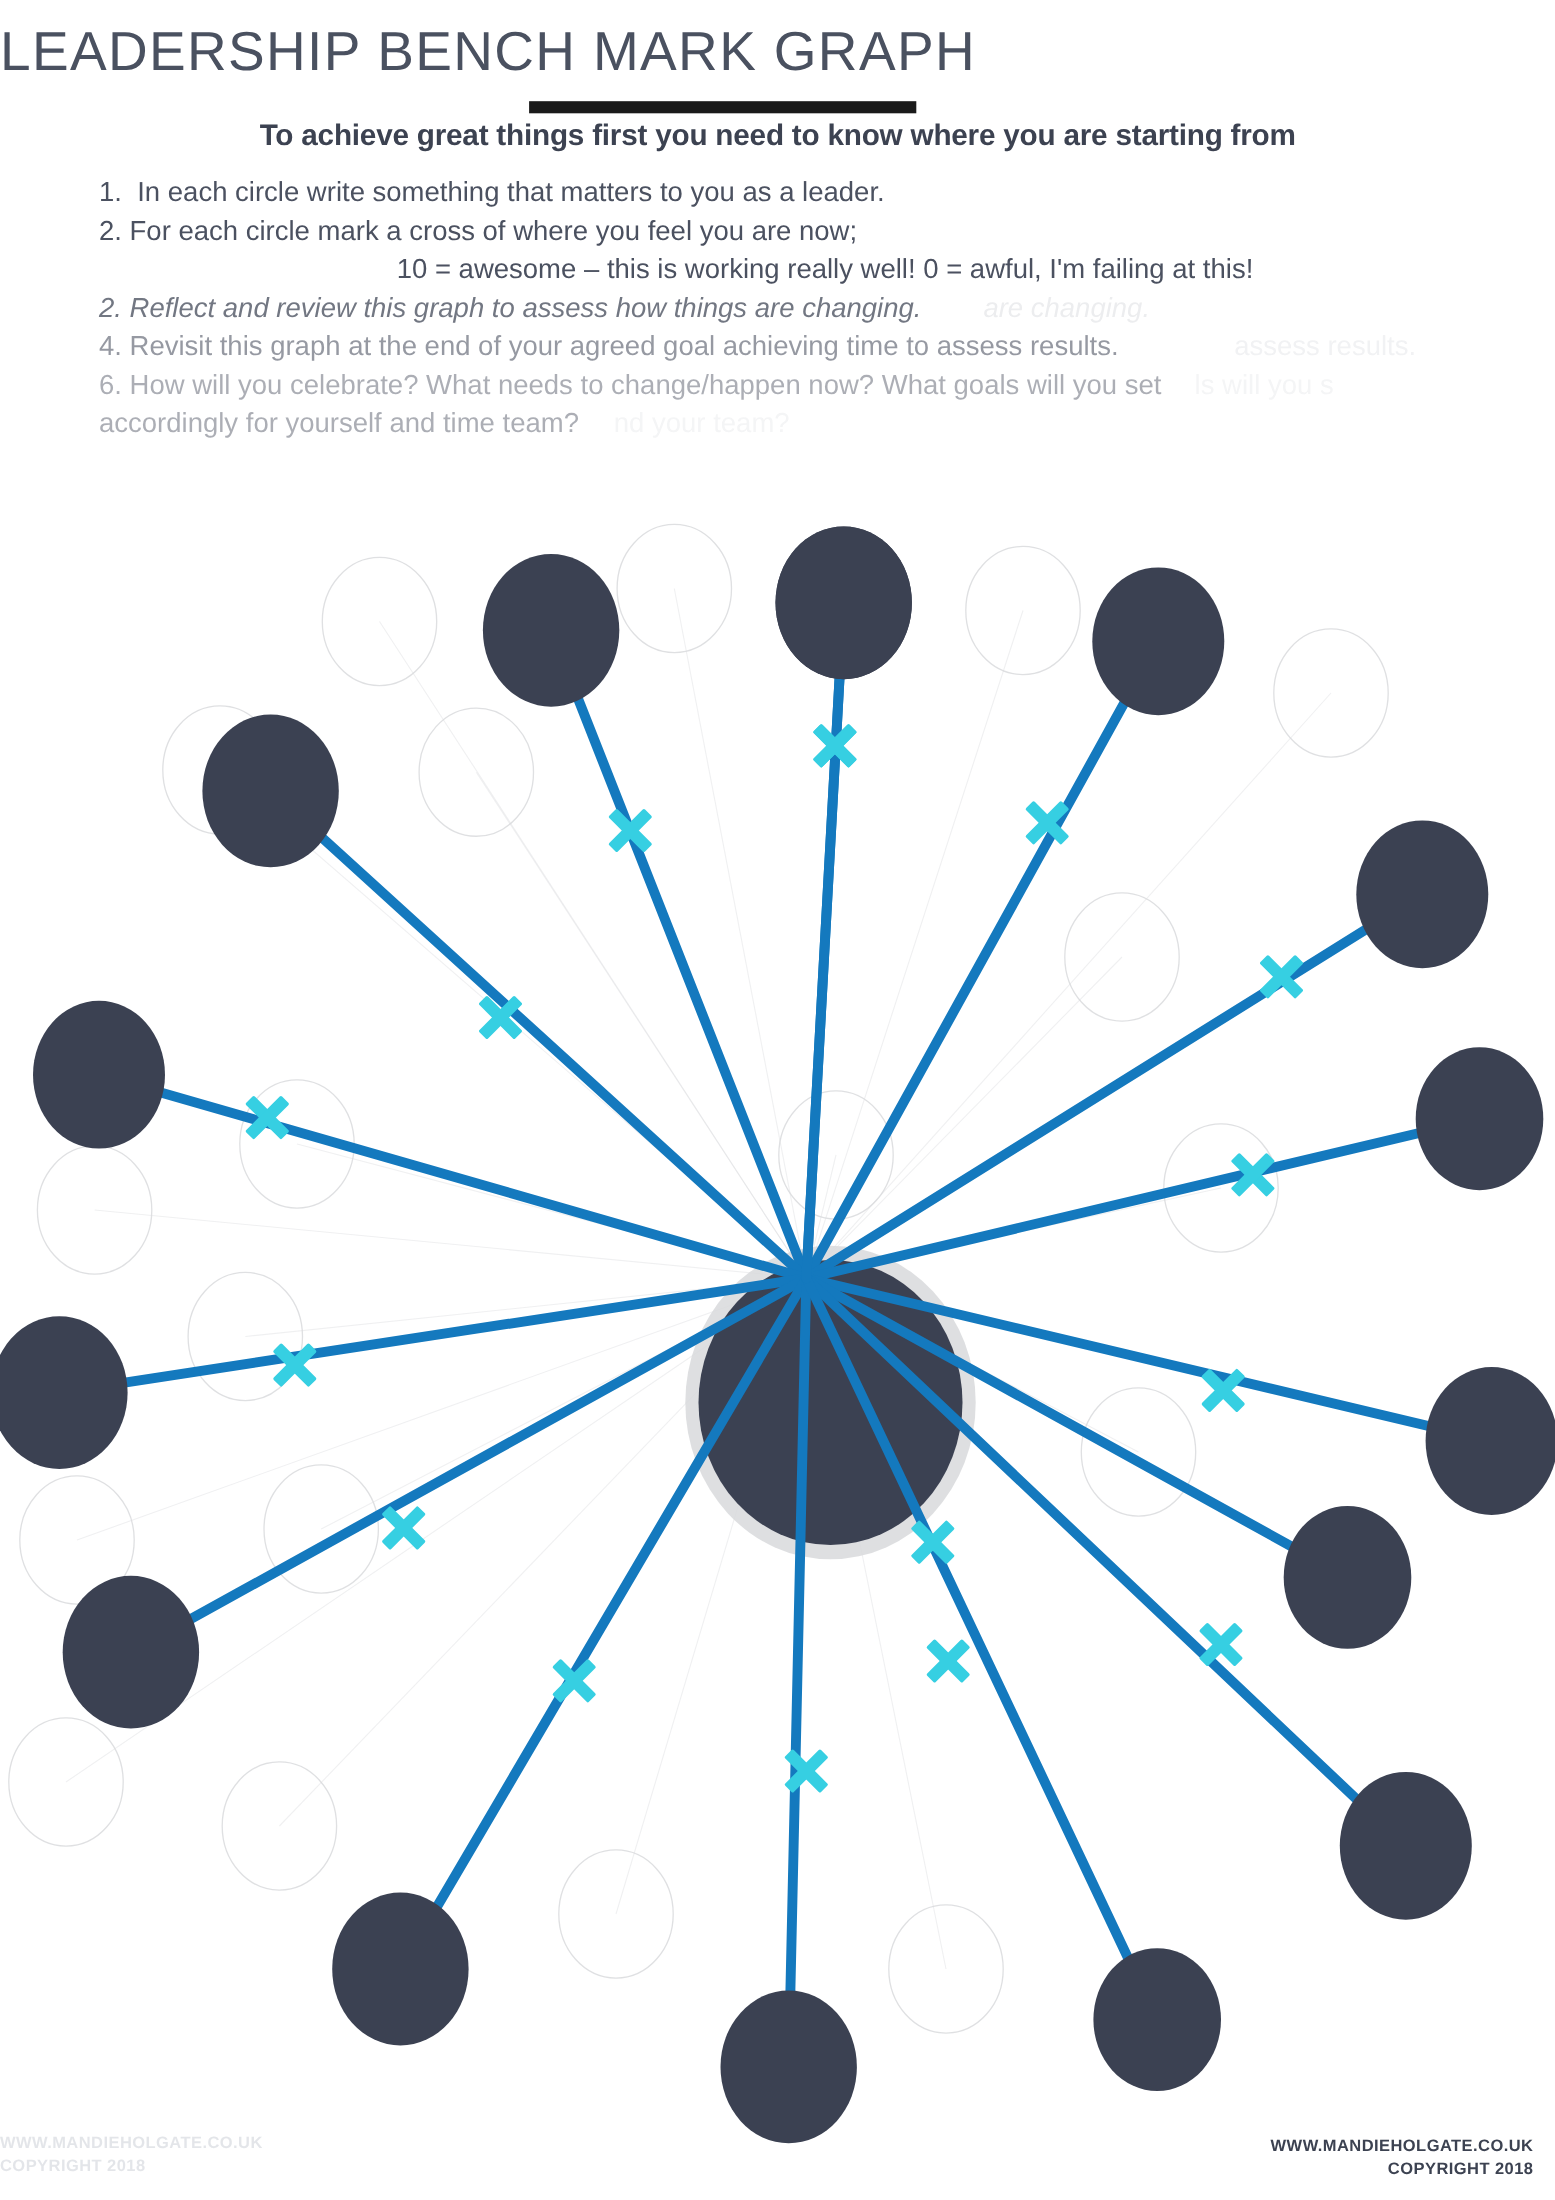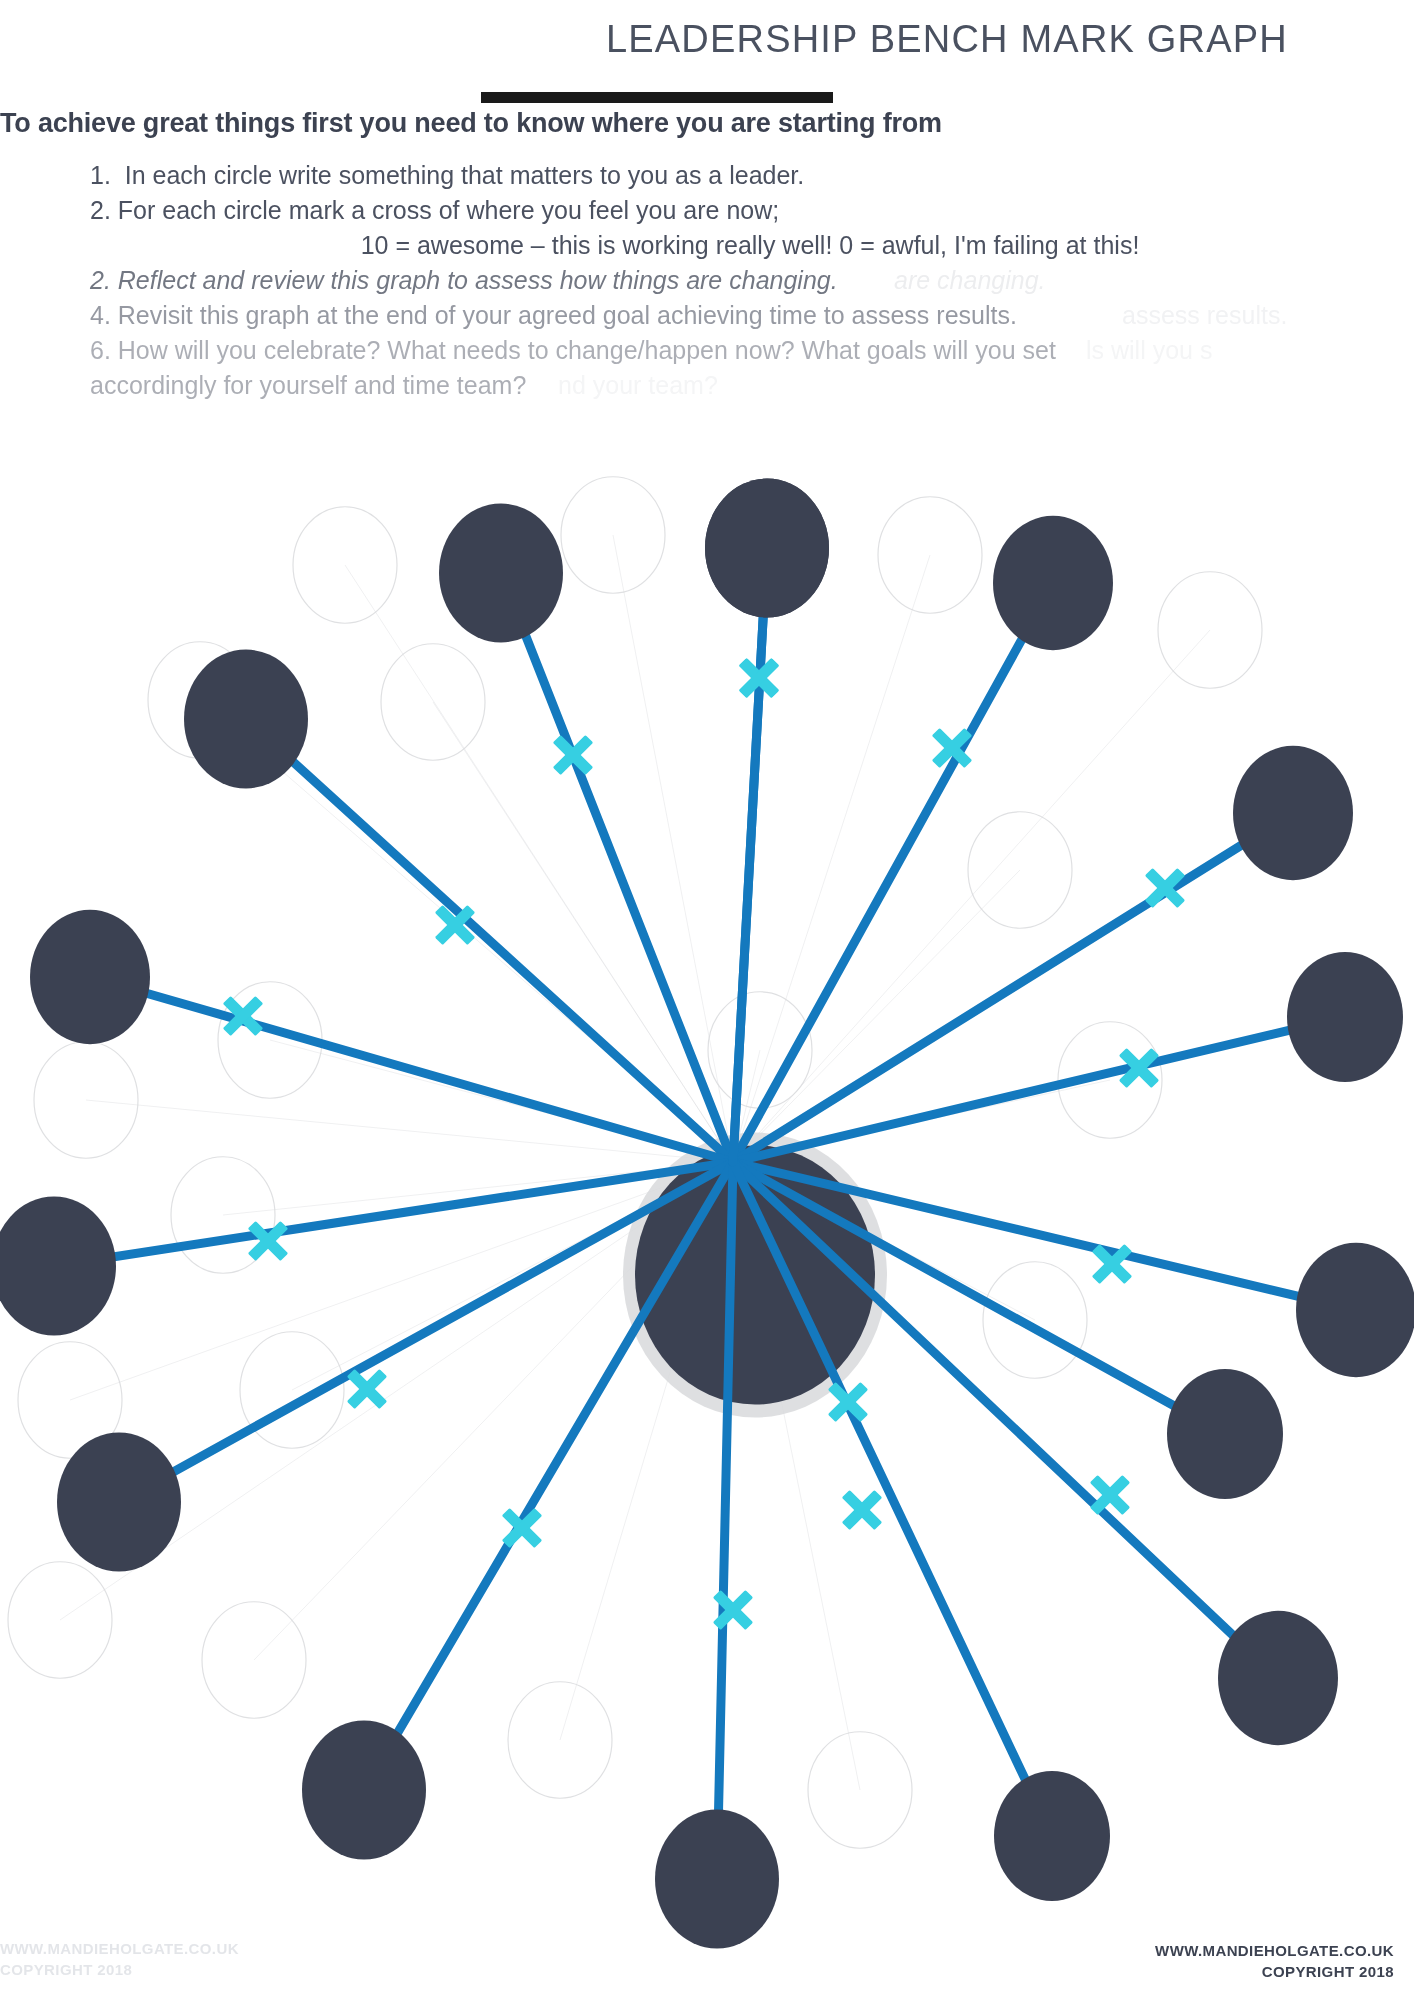--- a/index.html
+++ b/index.html
@@ -17,42 +17,42 @@
     color: #3c4251;
     -webkit-font-smoothing: antialiased;
   }
 
   
   #page-title {
     position: absolute;
     top: 18px;
     left: 0;
     width: 1288px;
-    text-align: right;
-    font-size: 38px;
+    text-align: left;
+    font-size: 50px;
     font-weight: 400;
     letter-spacing: 1.2px;
     color: #4a5160;
     font-family: "Liberation Sans", sans-serif;
     white-space: nowrap;
   }
   #title-rule {
     position: absolute;
     top: 92px;
     left: 481px;
     width: 352px;
     height: 11px;
     background: #1a1a1a;
   }
   #subtitle {
     position: absolute;
     top: 108px;
     left: 0;
     width: 1414px;
-    text-align: left;
+    text-align: center;
     font-size: 27px;
     font-weight: bold;
     color: #3c4251;
     letter-spacing: -0.2px;
     white-space: nowrap;
   }
 
   
   #instructions {
     position: absolute;

